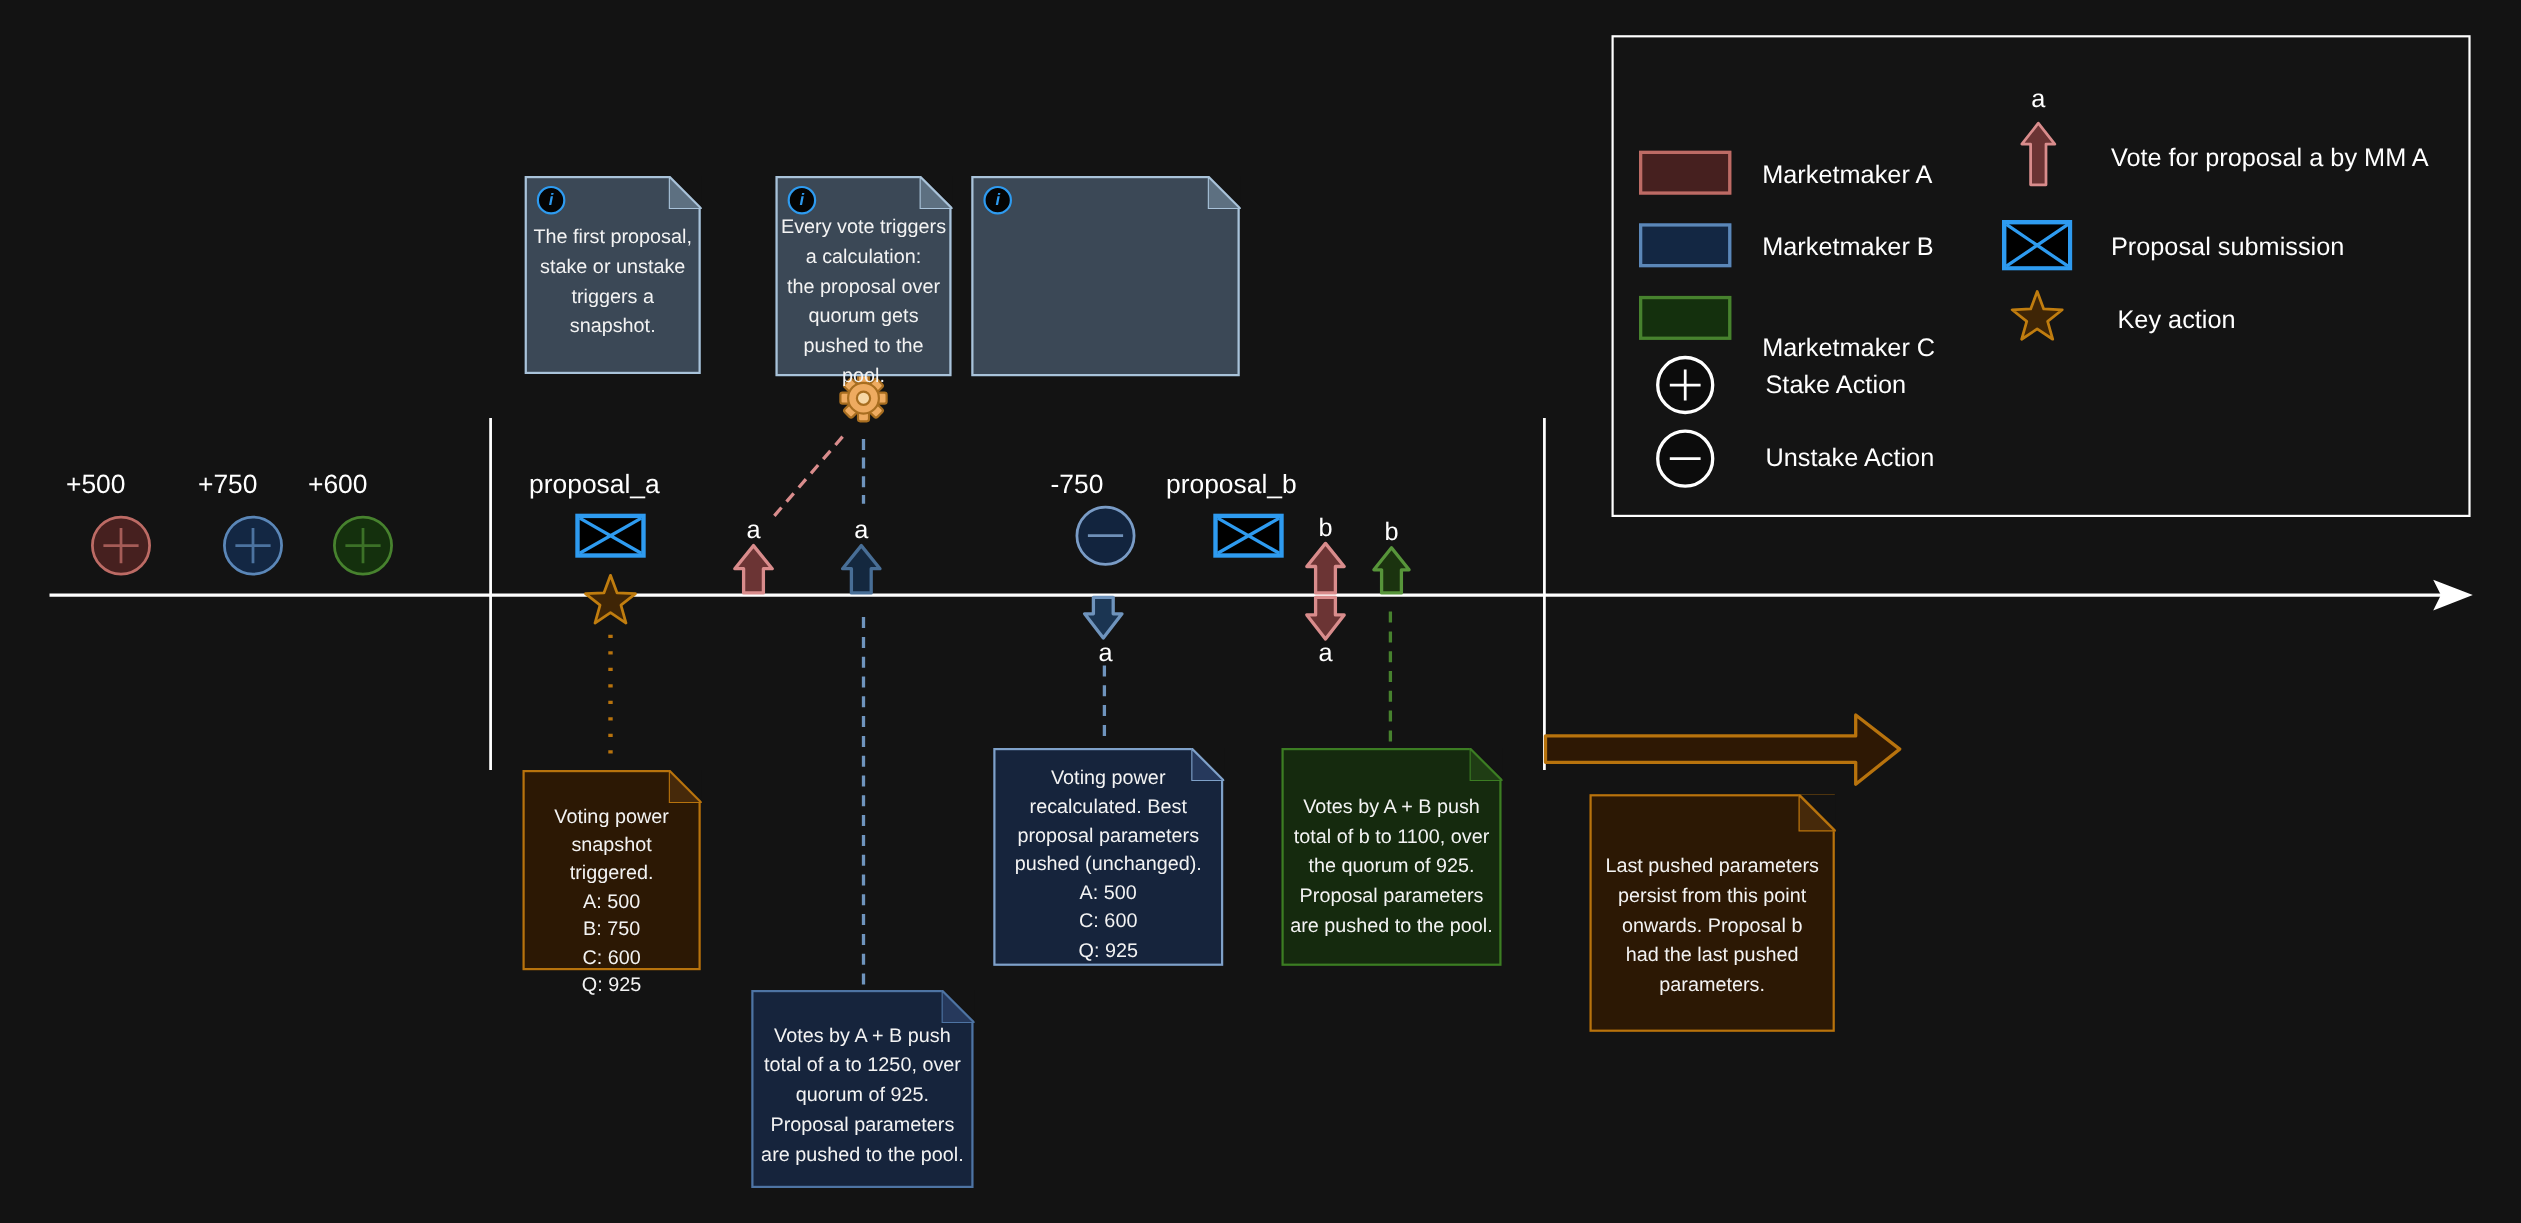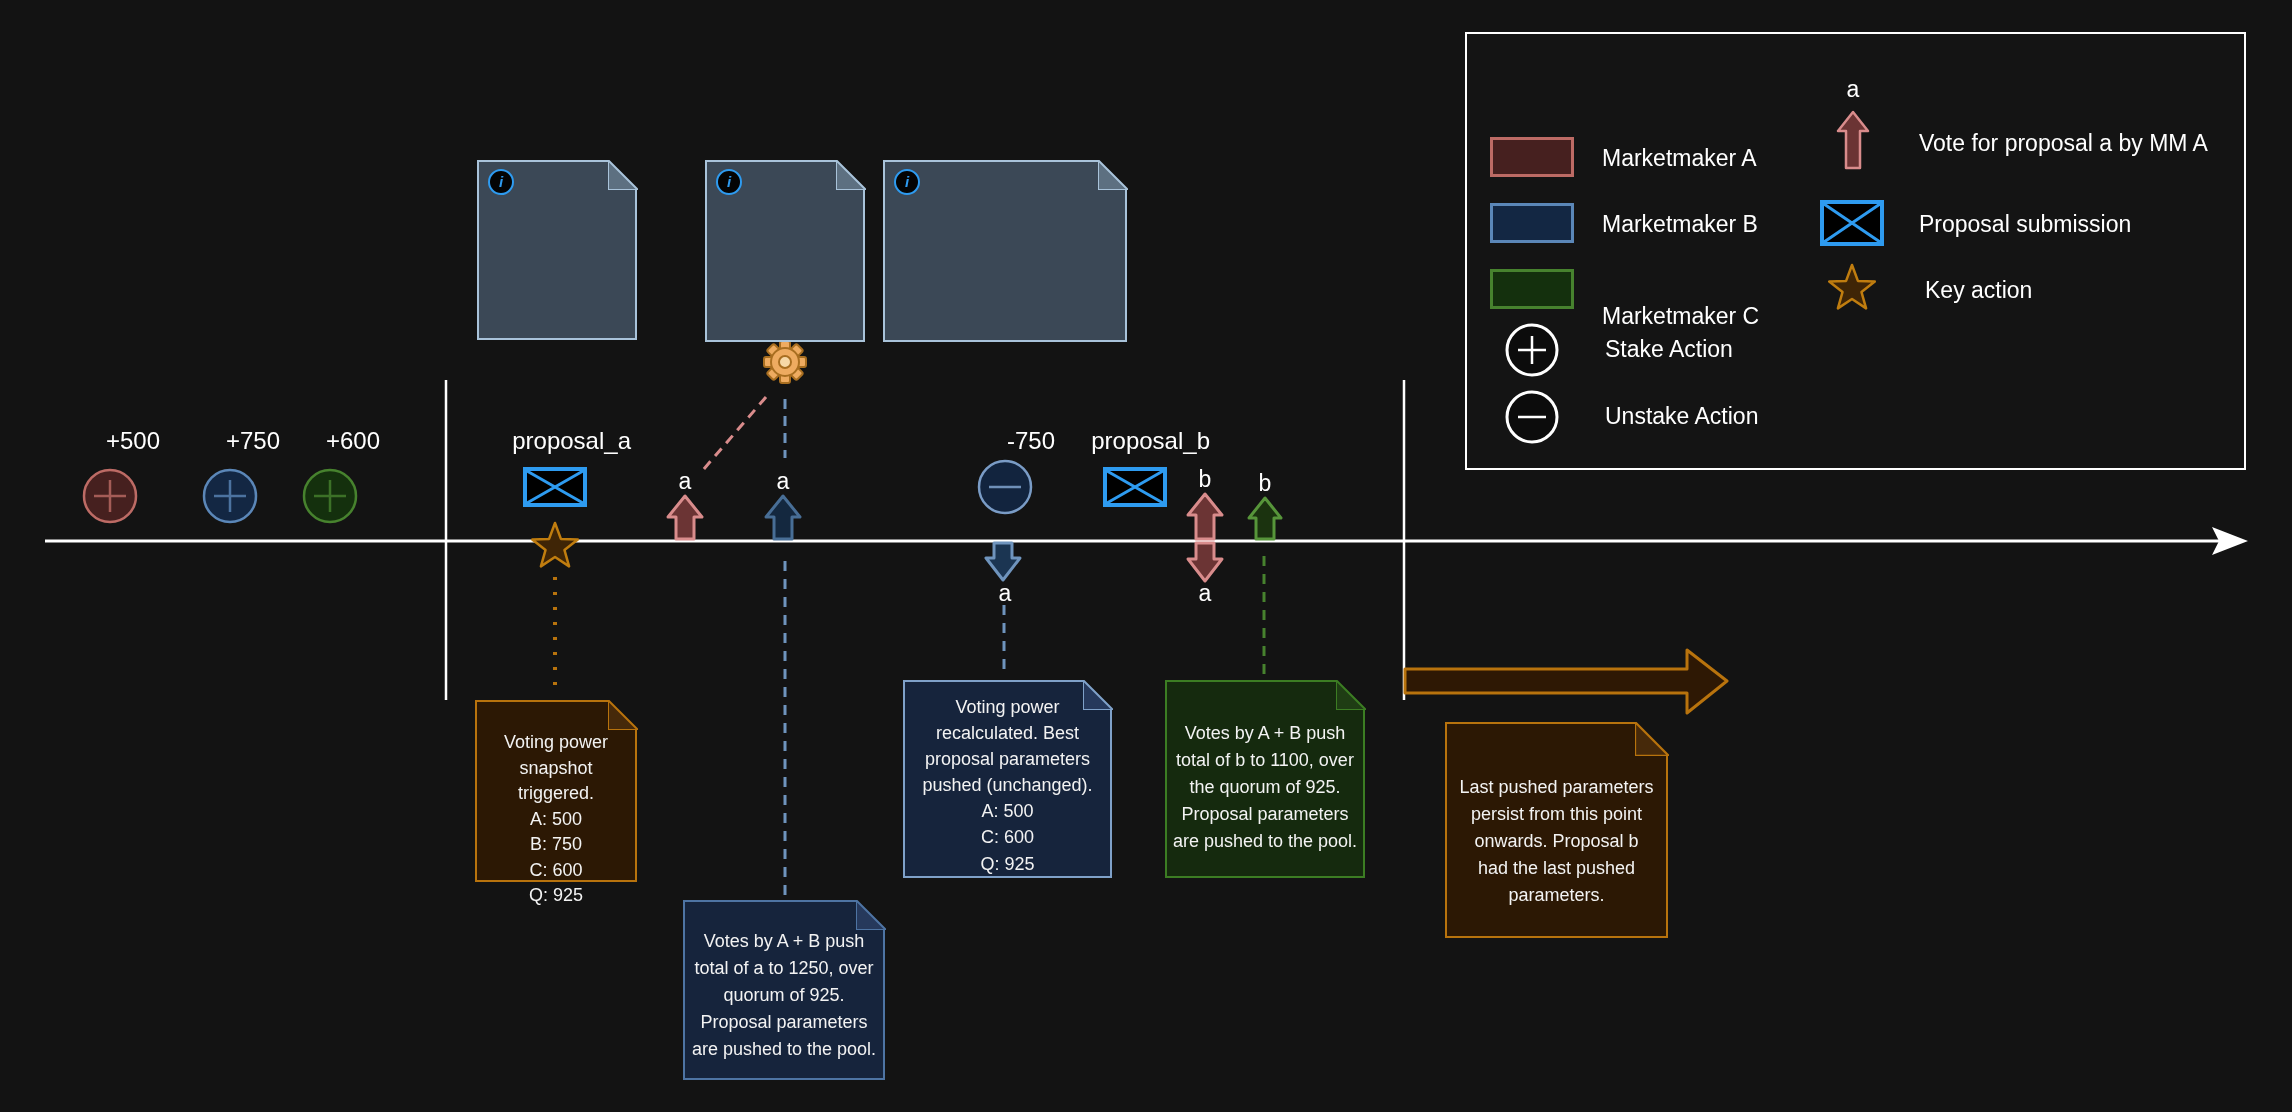--- a/index.html
+++ b/index.html
@@ -1,21 +1,21 @@
 <!DOCTYPE html>
 <html><head>
 <meta charset="utf-8">
 <style>
   html,body { margin:0; padding:0; }
   body {
     width:2292px; height:1112px; position:relative; overflow:hidden;
     background:#131313; color:#ffffff;
     font-family:"Liberation Sans", sans-serif;
   }
-  .lbl { position:absolute; color:#ffffff; font-size:24px; text-align:right; }
+  .lbl { position:absolute; color:#ffffff; font-size:24px; text-align:left; }
   .letter { position:absolute; color:#ffffff; font-size:23px; width:32px; text-align:center; }
   svg.overlay { position:absolute; left:0; top:0; z-index:1; }
 
   
   .note {
     position:absolute; z-index:2; box-sizing:border-box;
     border:2.5px solid; text-align:center; color:#f3f3f3;
     font-size:18px; line-height:1.5;
   }
   .note .txt { white-space:pre-line; }
@@ -139,28 +139,37 @@
 <div class="letter" style="left:1189px;top:466px;">b</div>
 <div class="letter" style="left:1189px;top:580px;">a</div>
 <div class="letter" style="left:1249px;top:470px;">b</div>
 
 <div class="note slate" style="left:477px;top:160px;width:160px;height:180px;padding:40px 4px 0;">
   <svg class="fold" width="30" height="30">
       <path class="cut" d="M0 0 H30 V30 Z"></path>
       <path class="flap" d="M0 0 L30 30 H0 Z"></path>
     </svg>
   <div class="info">i</div>
+  <div class="txt">The first proposal,
+stake or unstake
+triggers a
+snapshot.</div>
 </div>
 
 <div class="note slate" style="left:705px;top:160px;width:160px;height:182px;padding:31px 2px 0;">
   <svg class="fold" width="30" height="30">
       <path class="cut" d="M0 0 H30 V30 Z"></path>
       <path class="flap" d="M0 0 L30 30 H0 Z"></path>
     </svg>
   <div class="info">i</div>
+  <div class="txt">Every vote triggers
+a calculation:
+the proposal over
+quorum gets
+pushed to the pool.</div>
 </div>
 
 <div class="note slate" style="left:883px;top:160px;width:244px;height:182px;padding:12px 4px 0;">
   <svg class="fold" width="30" height="30">
       <path class="cut" d="M0 0 H30 V30 Z"></path>
       <path class="flap" d="M0 0 L30 30 H0 Z"></path>
     </svg>
   <div class="info">i</div>
 </div>
 

